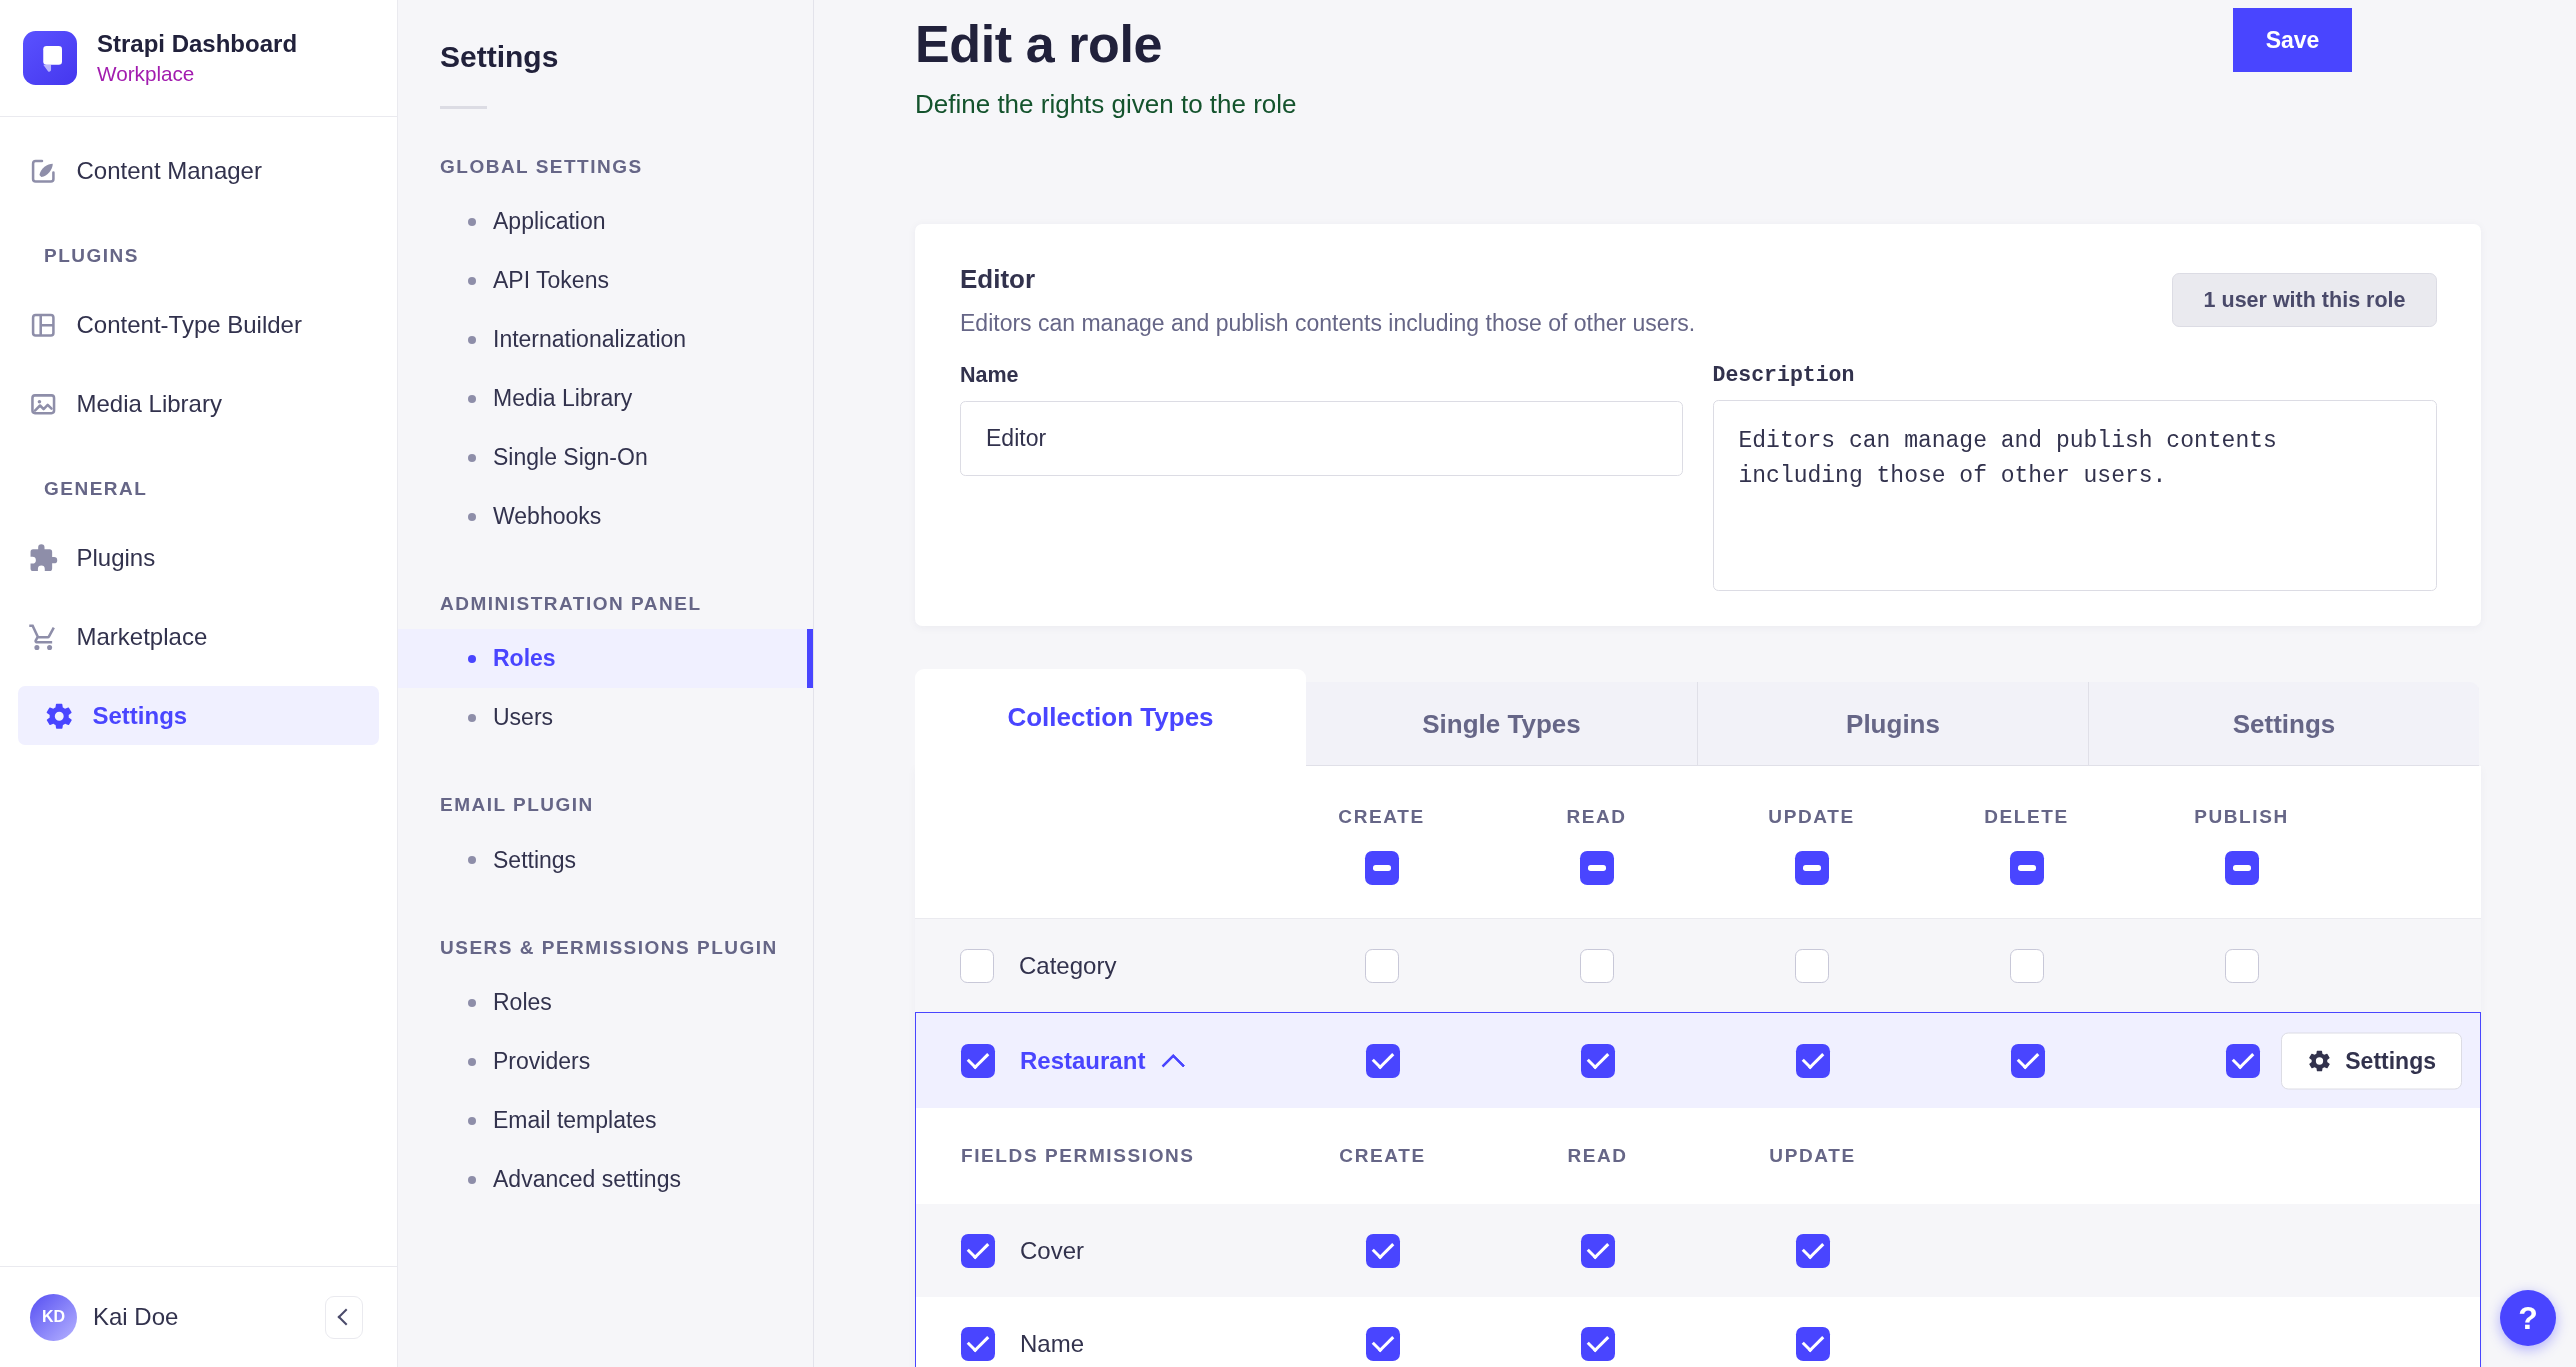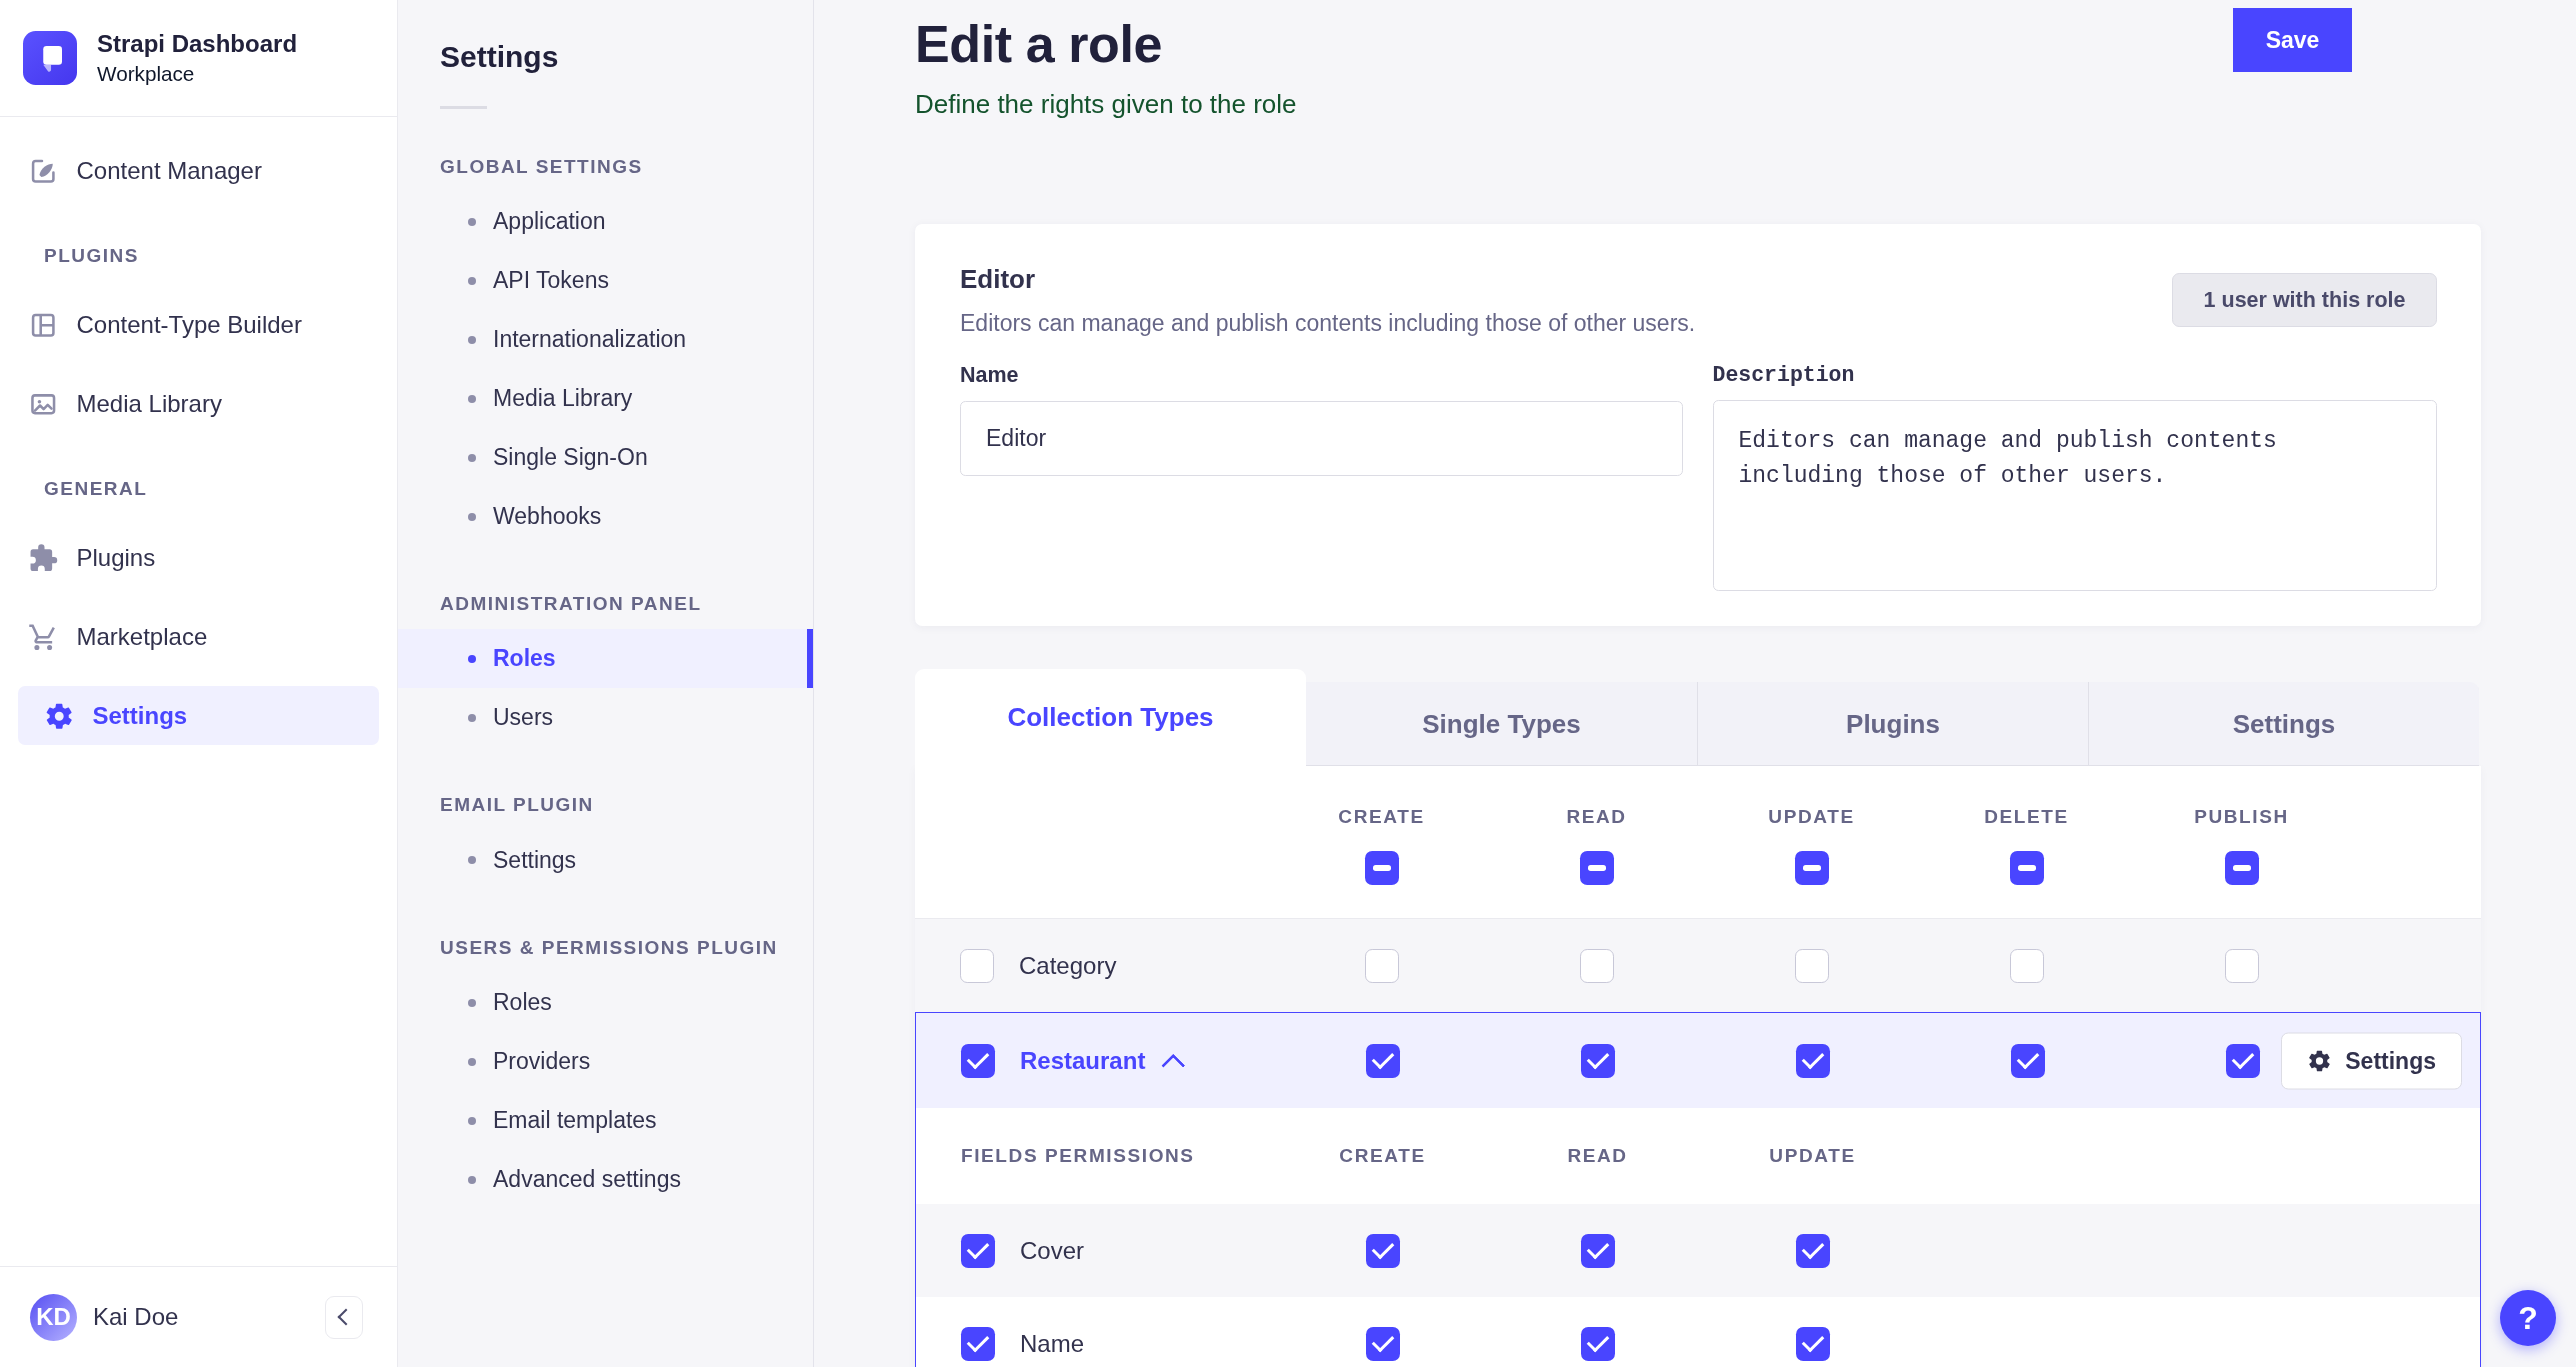--- a/index.html
+++ b/index.html
@@ -6,32 +6,32 @@
   body{font-family:"Liberation Sans","DejaVu Sans",sans-serif;background:#f6f6f9;}
   .app{position:relative;width:2576px;height:1367px;overflow:hidden;background:#f6f6f9;}
 
   
   .sidebar{position:absolute;left:0;top:0;width:398px;height:1367px;background:#fff;border-right:0.9px solid #eaeaef;box-sizing:border-box;}
   .brand{height:117px;border-bottom:0.9px solid #eaeaef;display:flex;align-items:center;padding:0 23px;box-sizing:border-box;cursor:pointer;}
   .logo{width:54px;height:54px;border-radius:12.6px;background:linear-gradient(140deg,#5a52ff 0%,#4537ee 100%);display:flex;align-items:center;justify-content:center;flex:none;}
   .logo svg{width:36px;height:36px;}
   .brand-text{margin-left:20px;}
   .brand-title{font-size:24px;font-weight:700;color:#21213b;line-height:1.2;}
-  .brand-sub{font-size:20.7px;color:#0f172a;margin-top:4px;}
+  .brand-sub{font-size:20.7px;color:#a21caf;margin-top:4px;}
   .nav{padding-top:14.4px;}
   .nav-item{height:79px;display:flex;align-items:center;padding-left:28px;cursor:pointer;}
   .nav-item .nicon{width:30.5px;height:30.5px;color:#8e8ea9;flex:none;display:flex;align-items:center;justify-content:center;}
   .nav-item .nicon svg{width:30.5px;height:30.5px;}
   .nav-item .nlabel{margin-left:18px;font-size:24px;color:#32324d;}
   .section-label{padding-left:44px;margin-top:35px;margin-bottom:18px;font-size:19px;font-weight:700;letter-spacing:1.5px;color:#666687;}
   .nav-item.active{height:59px;margin:10px 18px;padding-left:26px;border-radius:7.2px;background:#f0f0ff;}
   .nav-item.active .nicon{color:#4945ff;}
   .nav-item.active .nlabel{color:#4945ff;font-weight:600;}
   .sidebar-footer{position:absolute;left:0;right:0;bottom:0;height:101px;border-top:0.9px solid #eaeaef;display:flex;align-items:center;padding:0 34px 0 30px;box-sizing:border-box;background:#fff;}
-  .avatar{width:47px;height:47px;border-radius:50%;background:linear-gradient(135deg,#554ef2 0%,#b6b3ff 100%);color:#fff;font-size:24px;font-weight:700;display:flex;align-items:center;justify-content:center;flex:none;}
+  .avatar{width:47px;height:47px;border-radius:50%;background:linear-gradient(135deg,#554ef2 0%,#b6b3ff 100%);color:#fff;font-size:16px;font-weight:700;display:flex;align-items:center;justify-content:center;flex:none;}
   .user-name{margin-left:16px;font-size:24px;color:#32324d;}
   .collapse-btn{margin-left:auto;width:36px;height:41px;border:0.9px solid #eaeaef;border-radius:9px;background:#fff;display:flex;align-items:center;justify-content:center;cursor:pointer;}
   .chev-left{width:10px;height:10px;border-left:2.7px solid #4a4a6a;border-bottom:2.7px solid #4a4a6a;transform:rotate(45deg);margin-left:4.5px;}
 
   
   .subnav{position:absolute;left:398px;top:0;width:416px;height:1367px;background:#f6f6f9;border-right:0.9px solid #e3e3eb;box-sizing:border-box;padding-top:40px;}
   .subnav-title{margin-left:42px;font-size:30px;font-weight:700;color:#21213b;}
   .subnav-divider{margin:32px 0 0 42px;width:47px;height:2.7px;background:#dcdce4;}
   .group-label{margin:47px 0 14.4px 42px;font-size:19px;font-weight:700;letter-spacing:1.5px;color:#666687;}
   .subnav-item{height:59px;display:flex;align-items:center;padding-left:70px;font-size:23px;color:#32324d;cursor:pointer;}

